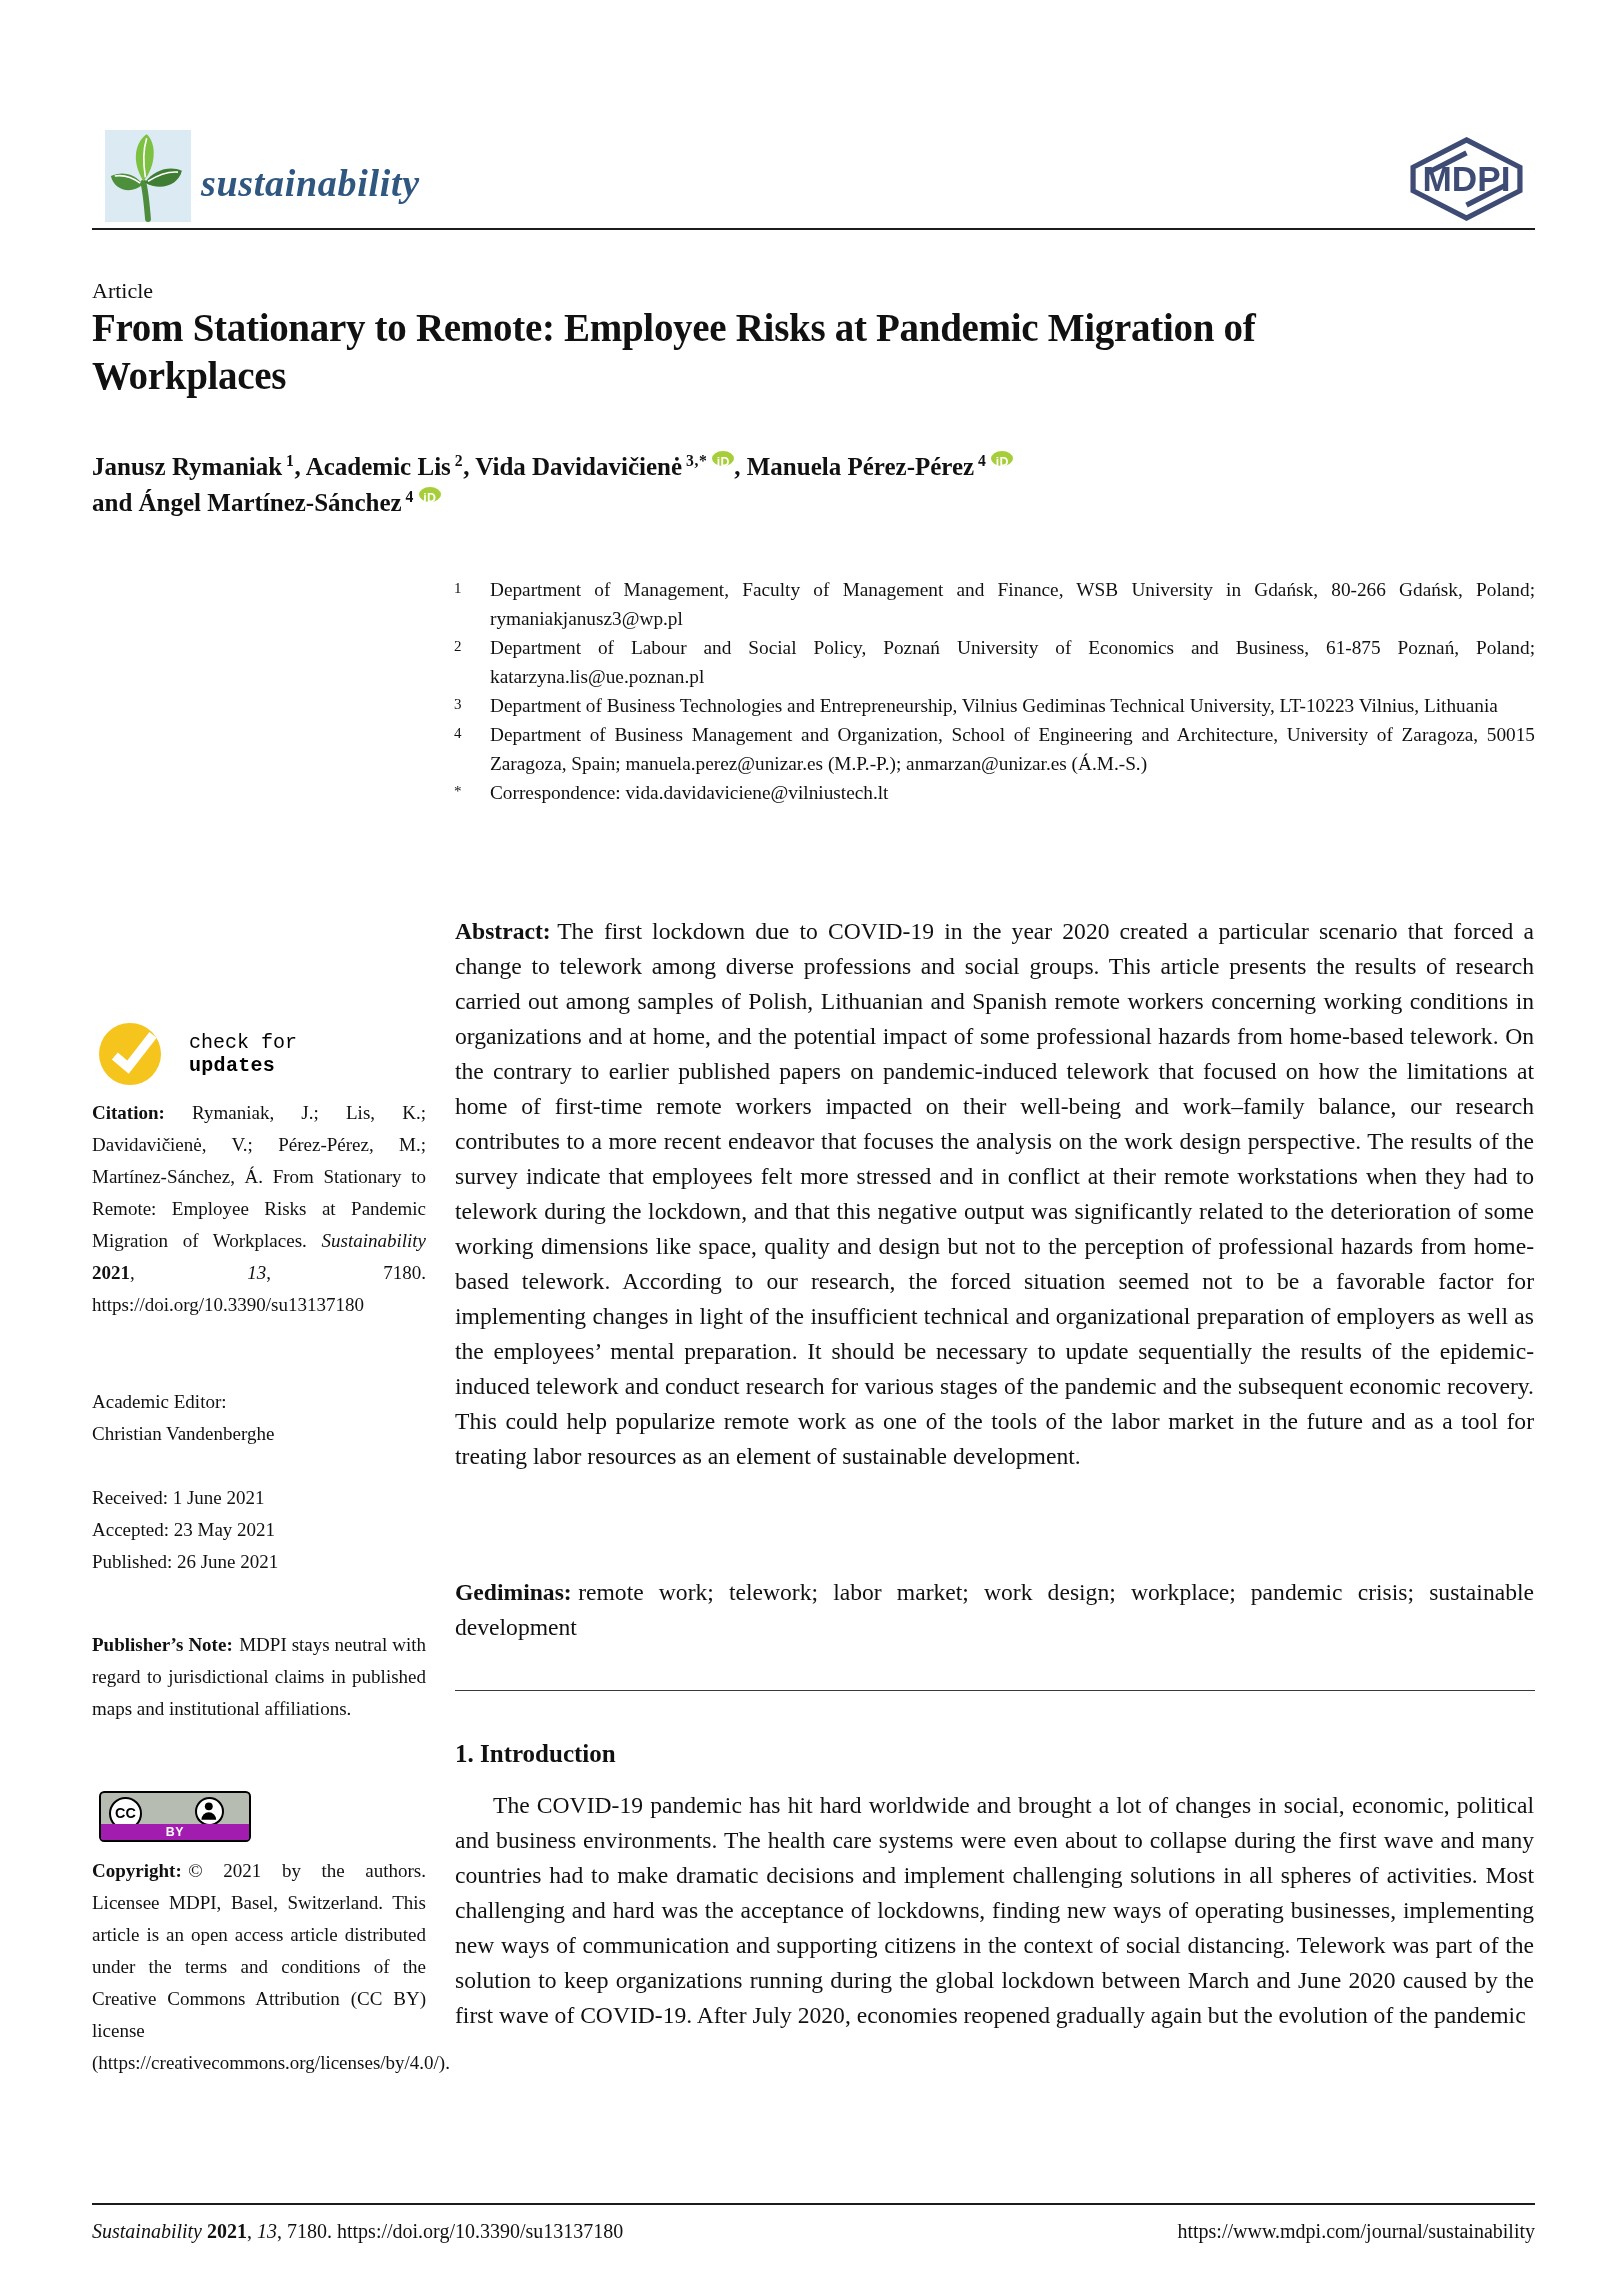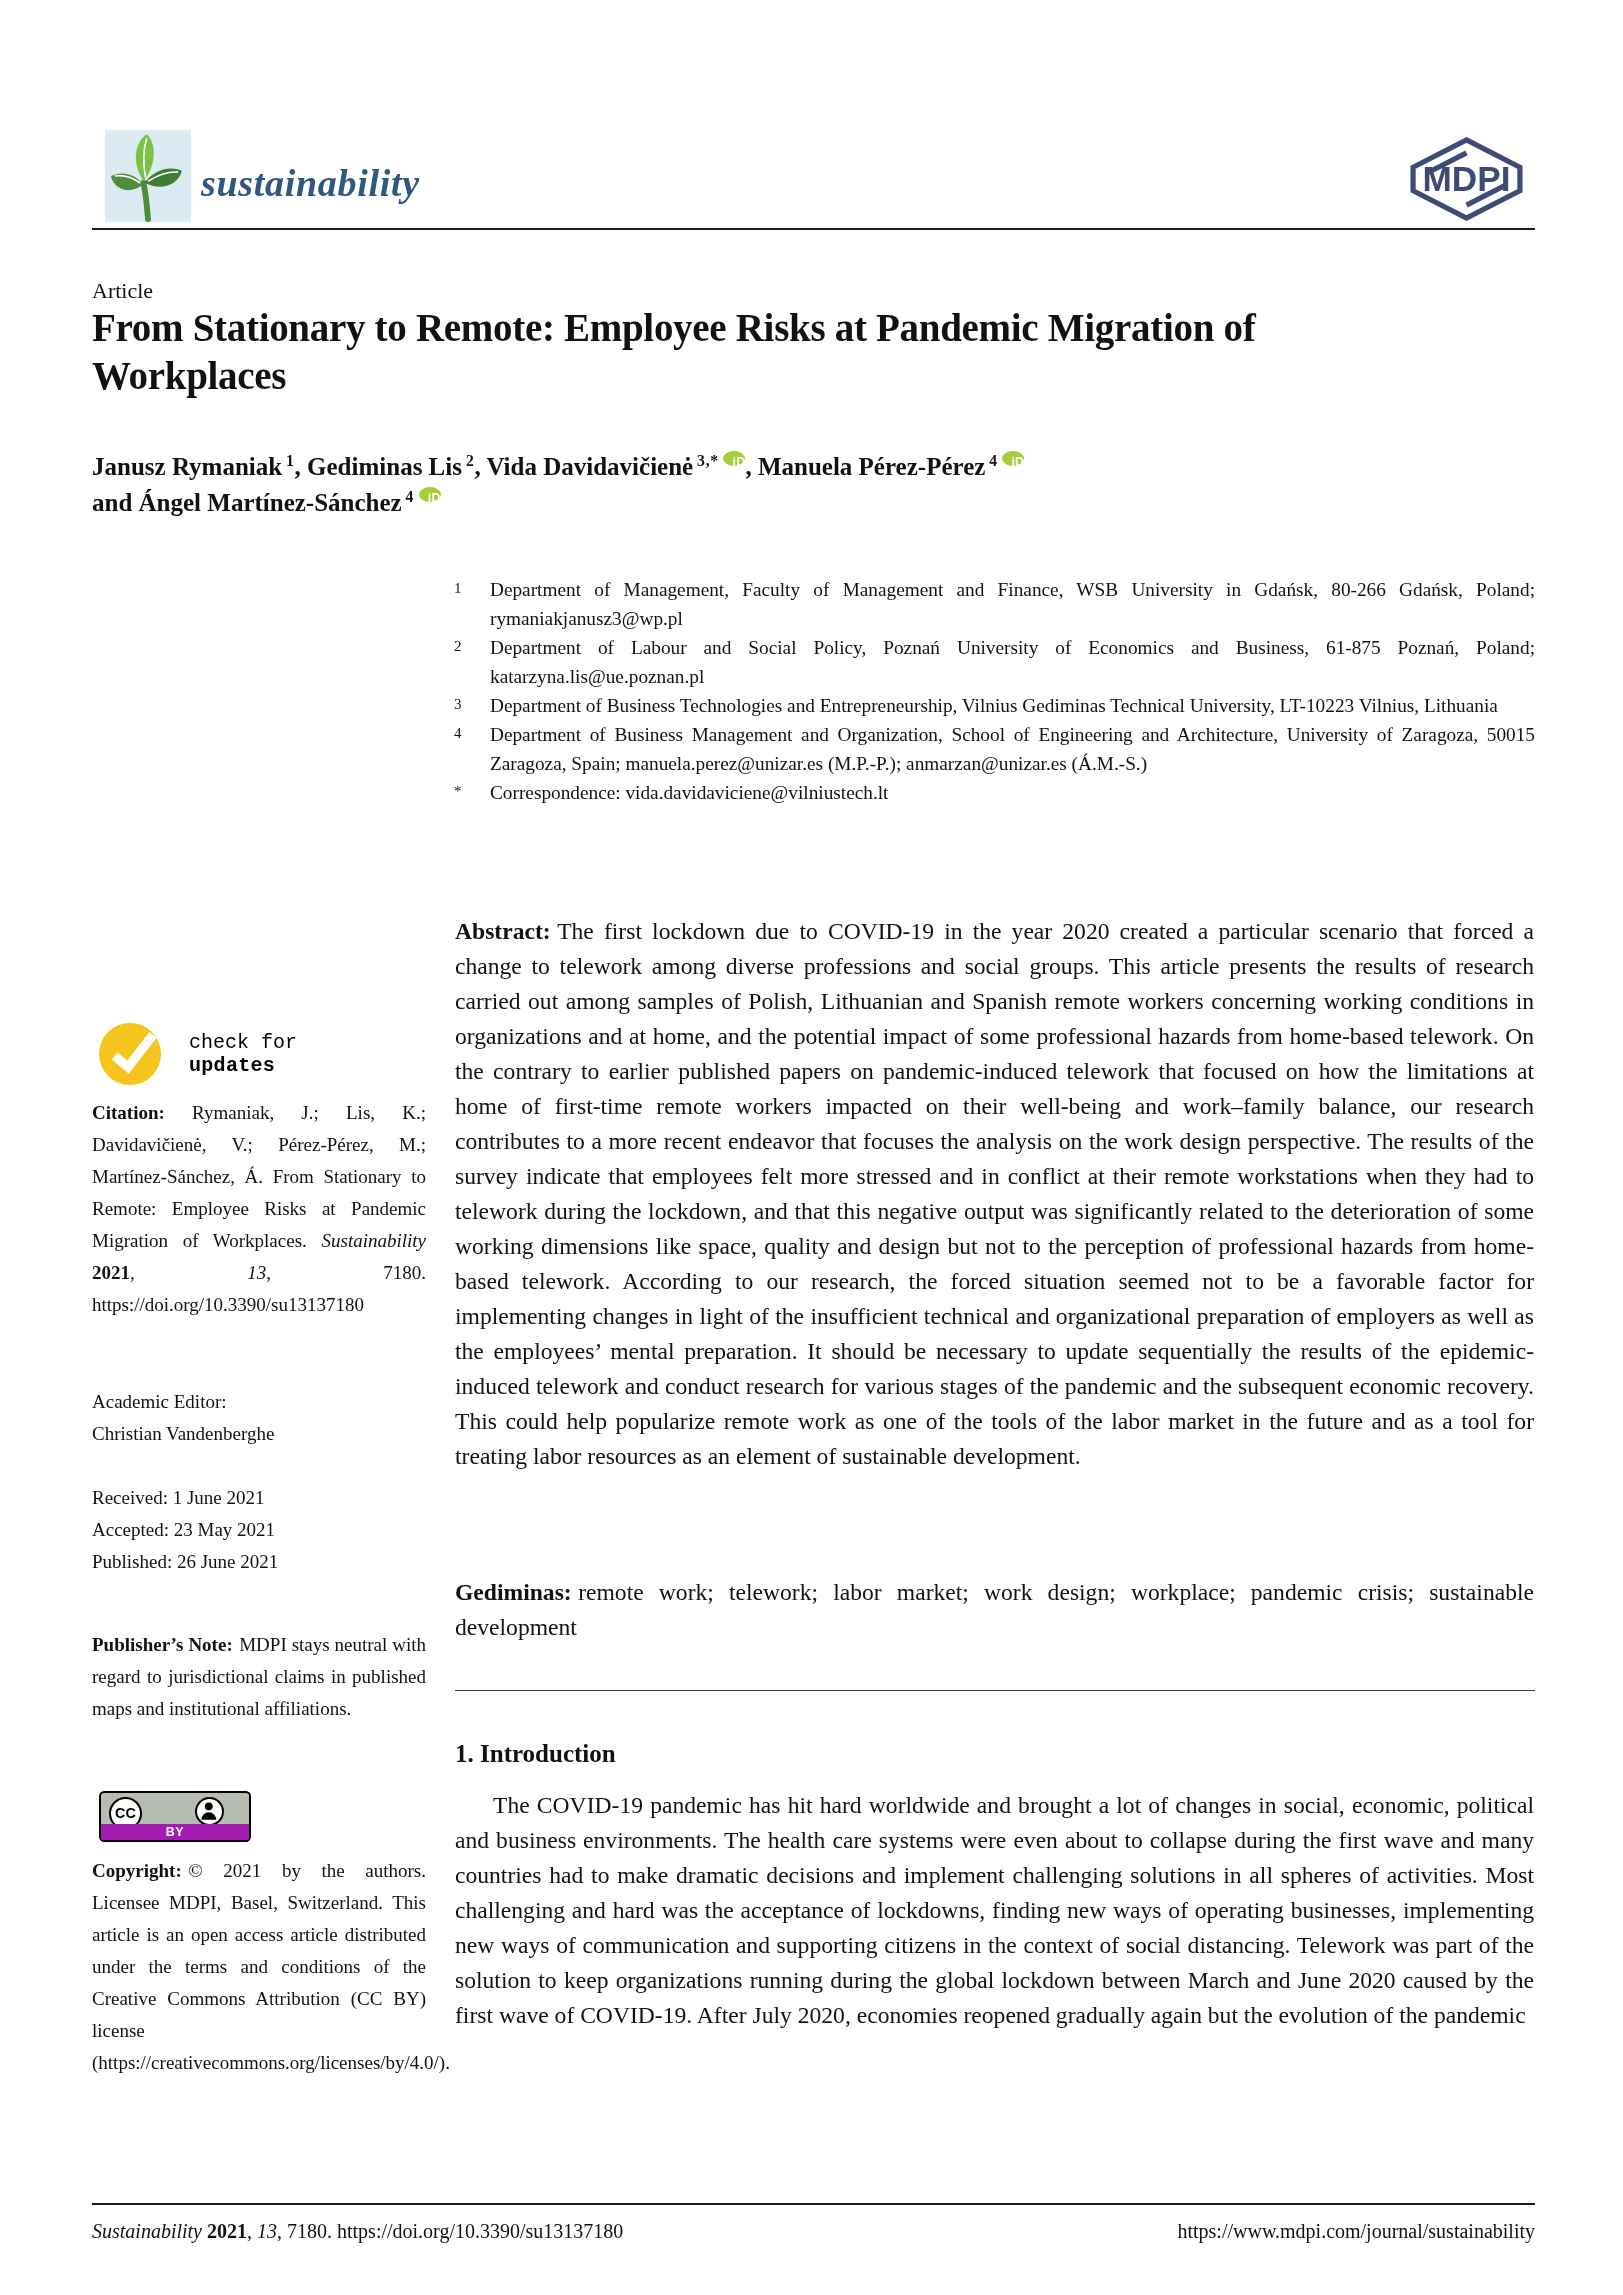--- a/index.html
+++ b/index.html
@@ -30,21 +30,21 @@
   
   .article-type{left:92px;top:278px;font-size:22px;}
   .page-title{
     left:92px;top:304px;width:1296px;font-size:39px;font-weight:700;
     line-height:1.24;letter-spacing:-0.3px;
   }
   .authors-line{left:92px;top:449px;width:1283px;font-size:25px;font-weight:700;line-height:1.45;}
   .authors-line sup{font-size:15.7px;margin-left:3.9px;letter-spacing:0.7px;}
   .orcid{
     display:inline-block;width:22px;height:15px;border-radius:50%;
-    background:var(--orcid-green);color:#fff;text-align:right;
+    background:var(--orcid-green);color:#fff;text-align:center;
     font:700 12.4px/22px "Liberation Sans",sans-serif;vertical-align:super;
     margin-left:4.6px;letter-spacing:0.3px;
   }
 
   
   .affil-list{left:454px;top:575px;width:1081px;font-size:19.3px;line-height:29px;}
   .affil-row{display:flex;}
   .affil-marker{
     flex:0 0 36px;font-size:15px;line-height:25px;padding-top:1.3px;
   }
@@ -119,21 +119,21 @@
       <polyline points="32,56 91,26"></polyline>
       <polyline points="150,76 91,106"></polyline>
     </g>
     <text x="91" y="84" text-anchor="middle" font-family="Liberation Sans, sans-serif" font-size="54" font-weight="700" fill="var(--mdpi-navy)">MDPI</text>
   </svg>
 </div>
 <div class="abs header-rule"></div>
 
 <div class="abs article-type">Article</div>
 <h1 class="abs page-title">From Stationary to Remote: Employee Risks at Pandemic Migration of Workplaces</h1>
-<div class="abs authors-line"><span>Janusz Rymaniak</span><sup>1</sup><span>, </span><span>Gediminas Lis</span><sup>2</sup><span>, </span><span>Vida Davidavičienė</span><sup>3,*</sup><span class="orcid">iD</span><span>, </span><span>Manuela Pérez-Pérez</span><sup>4</sup><span class="orcid">iD</span><br><span>and Ángel Martínez-Sánchez</span><sup>4</sup><span class="orcid">iD</span></div>
+<div class="abs authors-line"><span>Janusz Rymaniak</span><sup>1</sup><span>, </span><span>Academic Lis</span><sup>2</sup><span>, </span><span>Vida Davidavičienė</span><sup>3,*</sup><span class="orcid">iD</span><span>, </span><span>Manuela Pérez-Pérez</span><sup>4</sup><span class="orcid">iD</span><br><span>and Ángel Martínez-Sánchez</span><sup>4</sup><span class="orcid">iD</span></div>
 
 <div class="abs affil-list">
     <div class="affil-row">
       <span class="affil-marker">1</span>
       <span class="affil-text">Department of Management, Faculty of Management and Finance, WSB University in Gdańsk, 80-266 Gdańsk, Poland; rymaniakjanusz3@wp.pl</span>
     </div>
     <div class="affil-row">
       <span class="affil-marker">2</span>
       <span class="affil-text">Department of Labour and Social Policy, Poznań University of Economics and Business, 61-875 Poznań, Poland; katarzyna.lis@ue.poznan.pl</span>
     </div>

